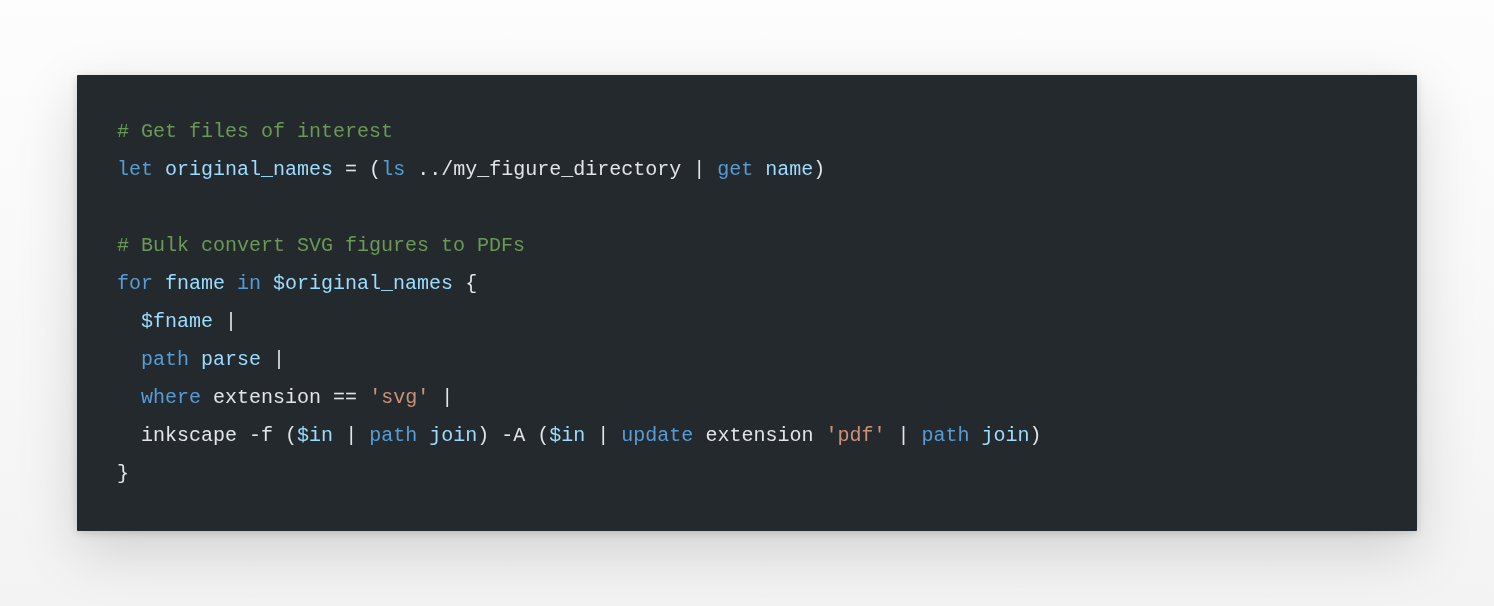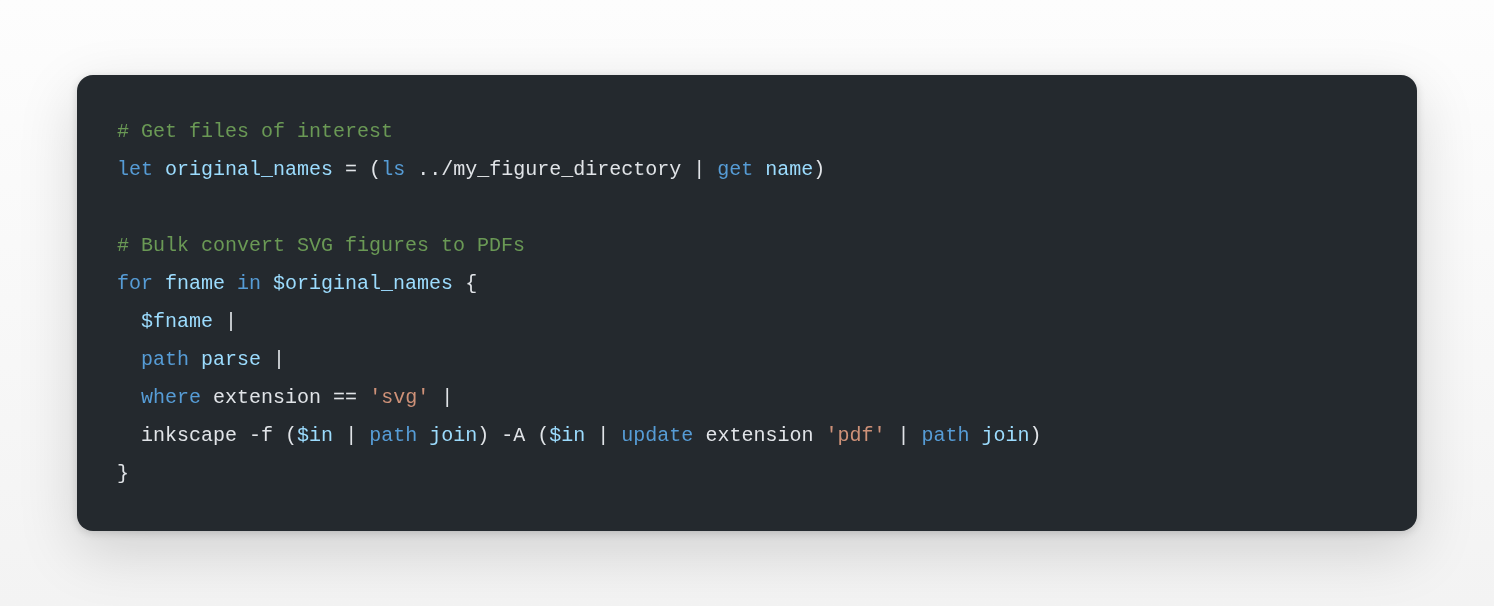--- a/index.html
+++ b/index.html
@@ -11,21 +11,21 @@
       background: linear-gradient(180deg, #fdfdfd 0%, #f3f3f3 100%);
       min-height: 606px;
       width: 1494px;
       display: flex;
       align-items: center;
       justify-content: center;
       padding: 20px;
     }
     .code-block {
       background: #24292e;
-      border-radius: 16px;
+      border-radius: 1px;
       padding: 38px 40px;
       width: 1340px;
       box-shadow: 0 2px 8px rgba(0,0,0,0.15), 0 20px 60px rgba(0,0,0,0.15);
       font-family: 'SFMono-Regular', Consolas, 'Liberation Mono', Menlo, monospace;
       font-size: 20px;
       line-height: 1.9;
       color: #e1e4e8;
       white-space: pre;
       overflow-x: auto;
     }

